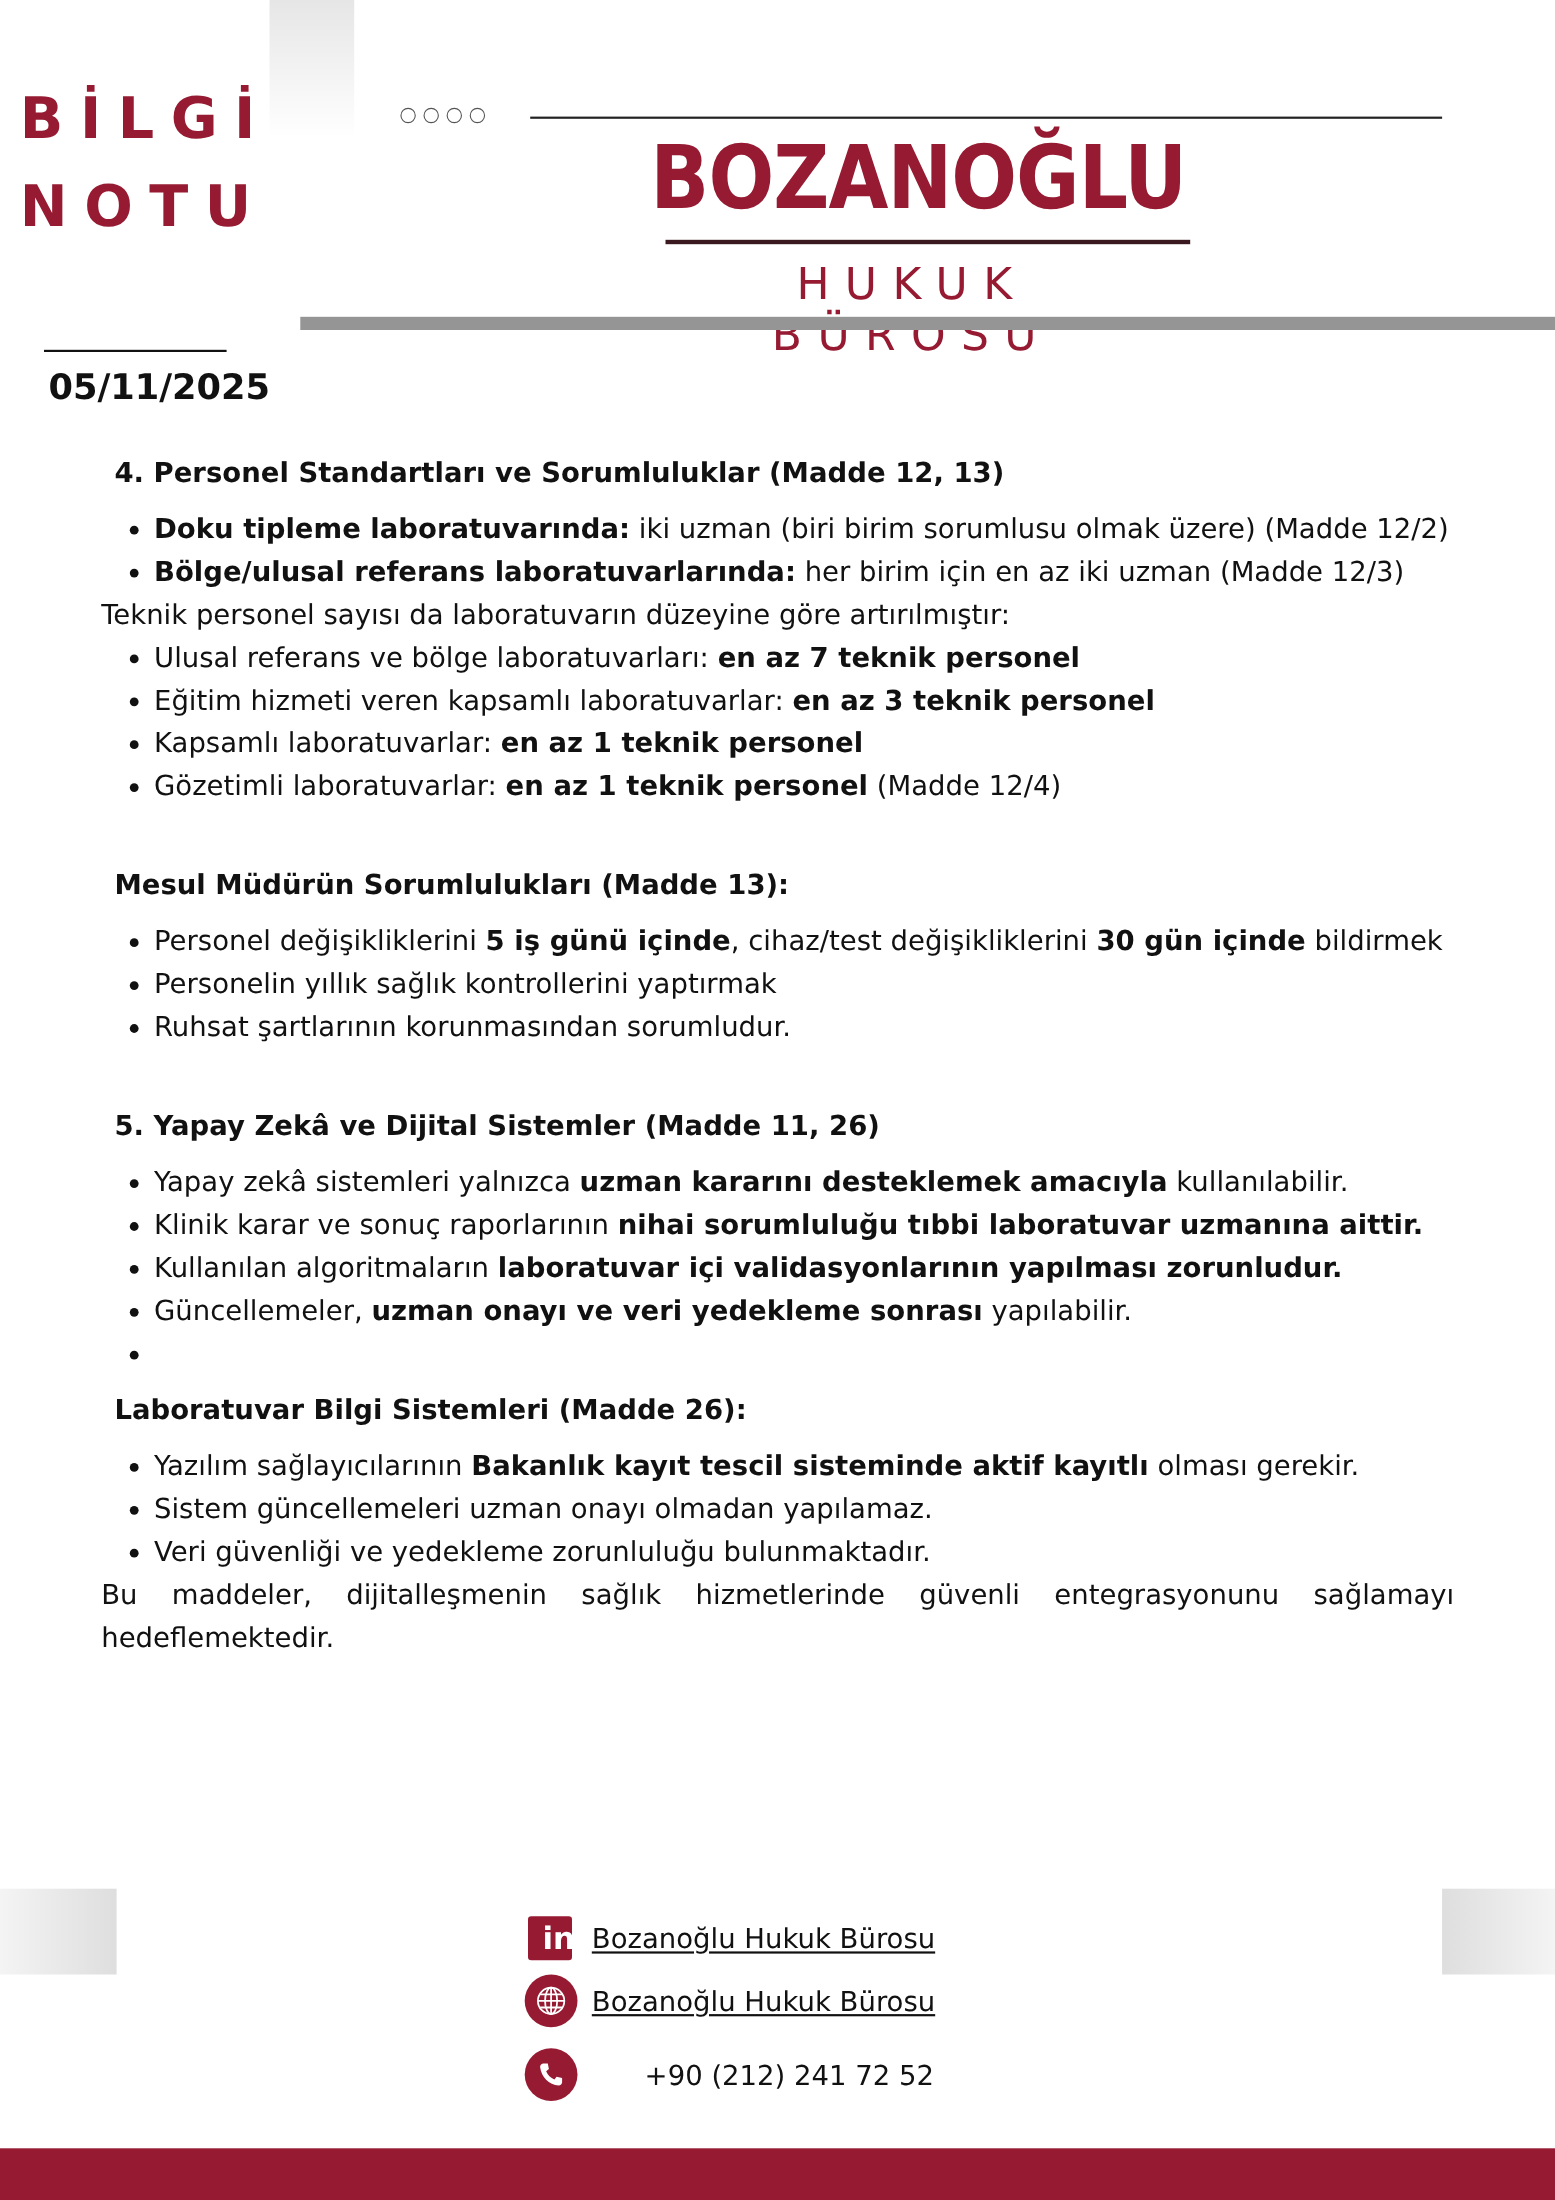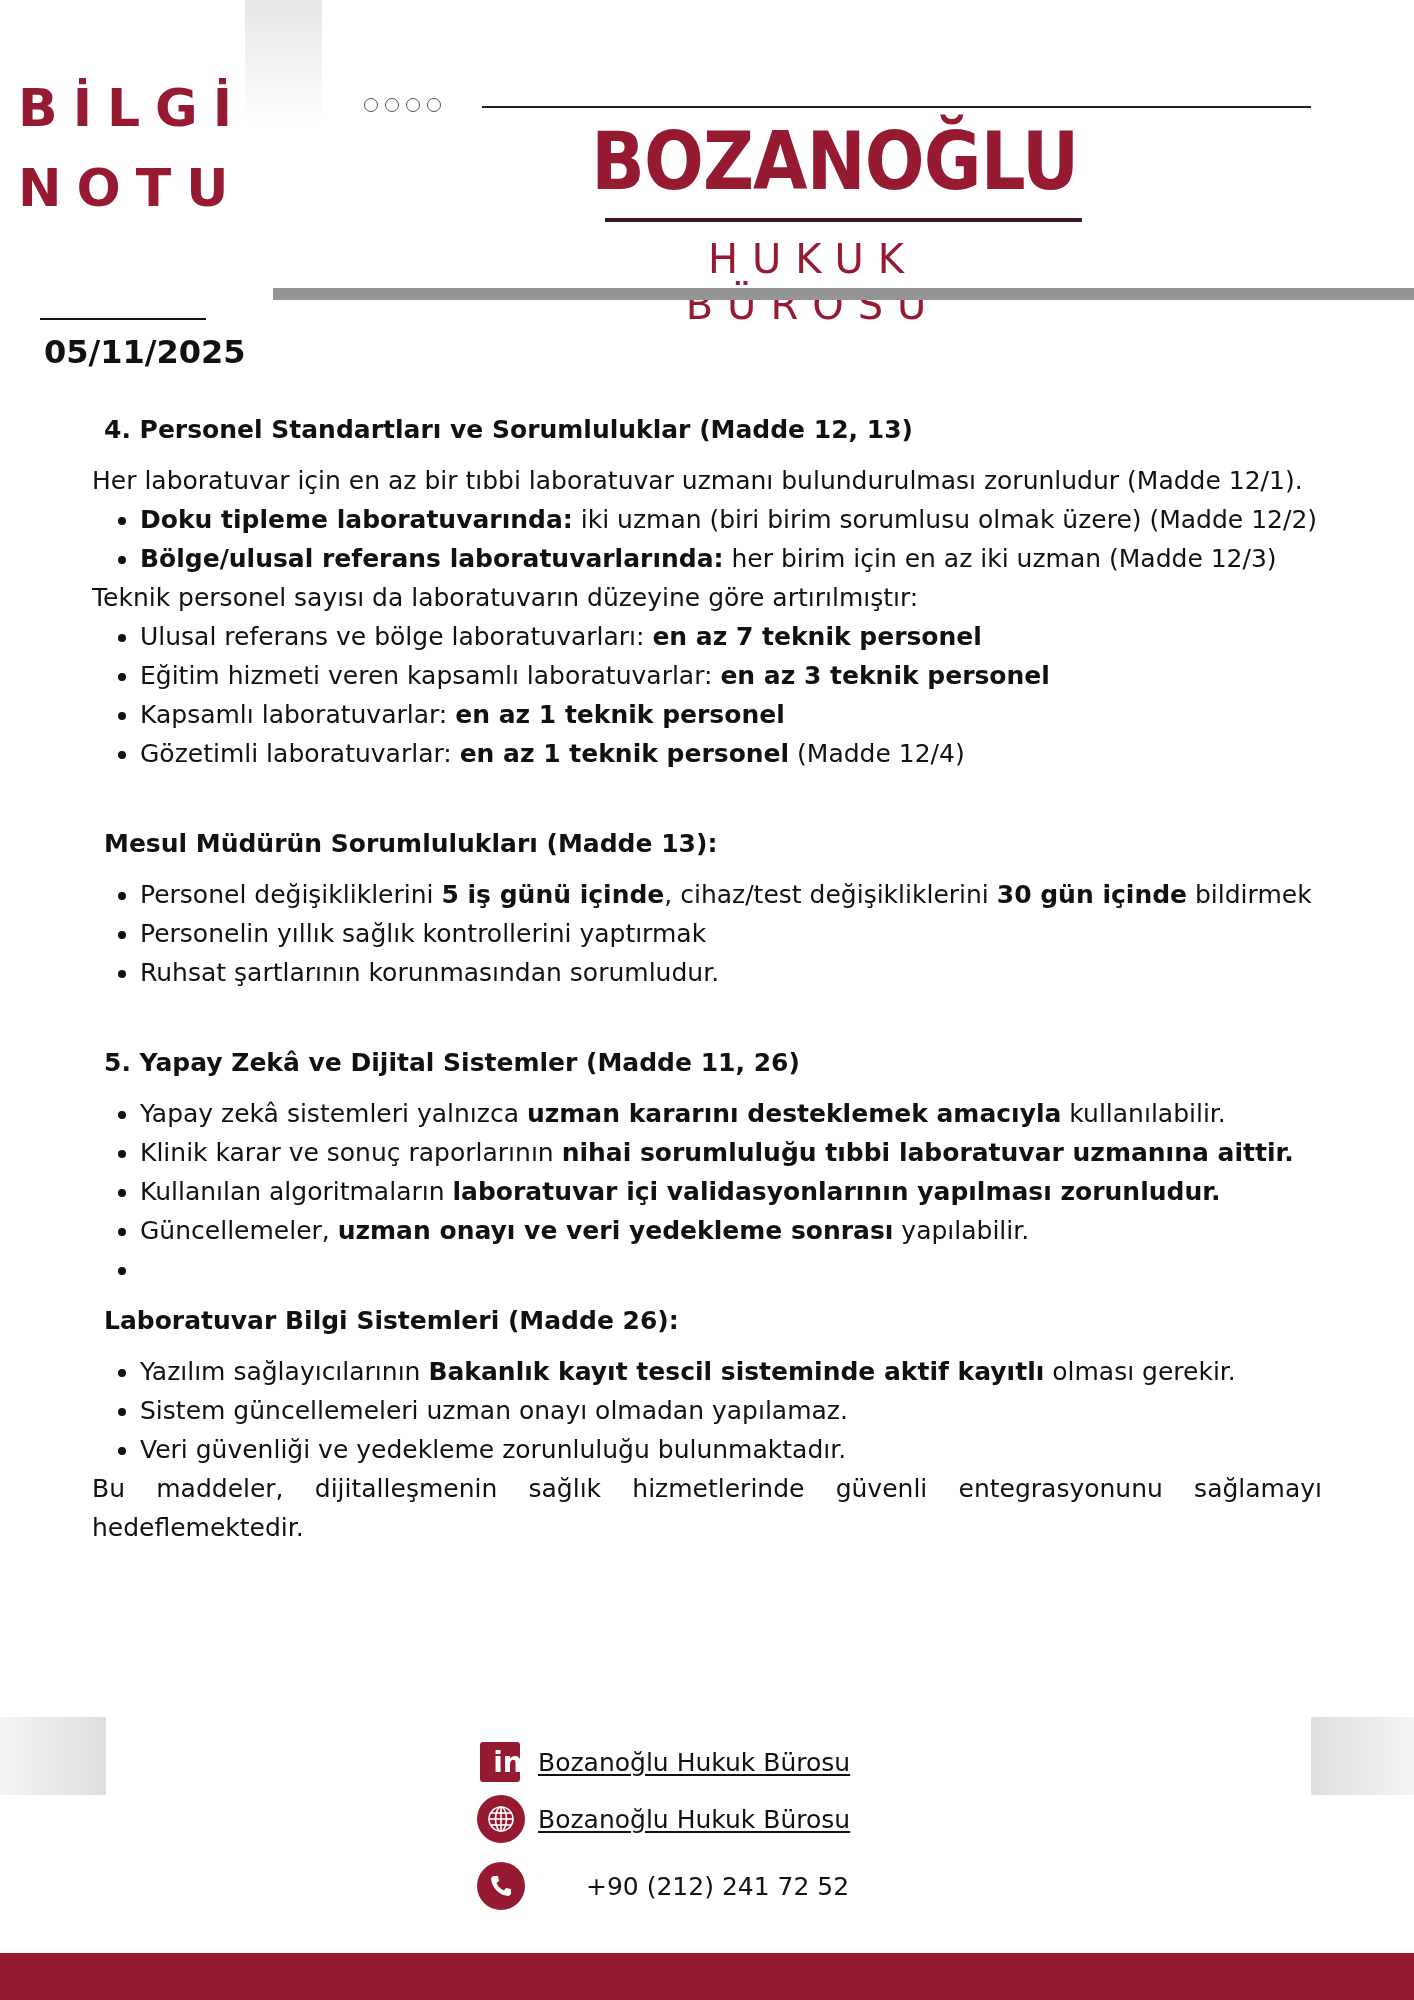--- a/index.html
+++ b/index.html
@@ -21,21 +21,21 @@
   .dots { left: 364px; top: 98px; display: flex; gap: 7px; }
   .dot { width: 14px; height: 14px; border: 1px solid #555; border-radius: 50%; box-sizing: border-box; }
   .top-line { left: 482px; top: 106px; width: 829px; height: 2px; background: #222; }
   .logo-main {
     left: 560px; top: 115px; width: 520px; text-align: center; color: #961b32;
     font-family: "DejaVu Sans", sans-serif; font-weight: bold; font-size: 80px;
     transform: scaleX(0.88); transform-origin: center; letter-spacing: -1px;
   }
   .logo-rule { left: 605px; top: 218px; width: 477px; height: 4px; background: #3a1a20; }
   .logo-sub {
-    left: 568px; top: 236px; width: 490px; text-align: center; color: #961b32;
+    left: 584px; top: 236px; width: 490px; text-align: center; color: #961b32;
     font-family: "DejaVu Sans", sans-serif; font-size: 40px; letter-spacing: 14px;
   }
   .gray-bar { left: 273px; top: 288px; width: 1141px; height: 12px; background: #959595; }
   .date-rule { left: 40px; top: 318px; width: 166px; height: 2px; background: #111; }
   .date {
     left: 44px; top: 333px; font-family: "DejaVu Sans", sans-serif;
     font-weight: bold; font-size: 32px; color: #111;
   }
   .content {
     left: 92px; top: 398px; width: 1230px;
@@ -82,21 +82,20 @@
 <div class="abs top-line"></div>
 <div class="abs logo-main">BOZANOĞLU</div>
 <div class="abs logo-rule"></div>
 <div class="abs logo-sub">HUKUK BÜROSU</div>
 <div class="abs gray-bar"></div>
 <div class="abs date-rule"></div>
 <div class="abs date">05/11/2025</div>
 
 <div class="abs content">
   <h3>4. Personel Standartları ve Sorumluluklar (Madde 12, 13)</h3>
-  <p>Her laboratuvar için en az bir tıbbi laboratuvar uzmanı bulundurulması zorunludur (Madde 12/1).</p>
   <ul>
     <li><b>Doku tipleme laboratuvarında:</b><span> iki uzman (biri birim sorumlusu olmak üzere) (Madde 12/2)</span></li>
     <li><b>Bölge/ulusal referans laboratuvarlarında:</b><span> her birim için en az iki uzman (Madde 12/3)</span></li>
   </ul>
   <p>Teknik personel sayısı da laboratuvarın düzeyine göre artırılmıştır:</p>
   <ul>
     <li><span>Ulusal referans ve bölge laboratuvarları: </span><b>en az 7 teknik personel</b><span></span></li>
     <li><span>Eğitim hizmeti veren kapsamlı laboratuvarlar: </span><b>en az 3 teknik personel</b><span></span></li>
     <li><span>Kapsamlı laboratuvarlar: </span><b>en az 1 teknik personel</b><span></span></li>
     <li><span>Gözetimli laboratuvarlar: </span><b>en az 1 teknik personel</b><span> (Madde 12/4)</span></li>

